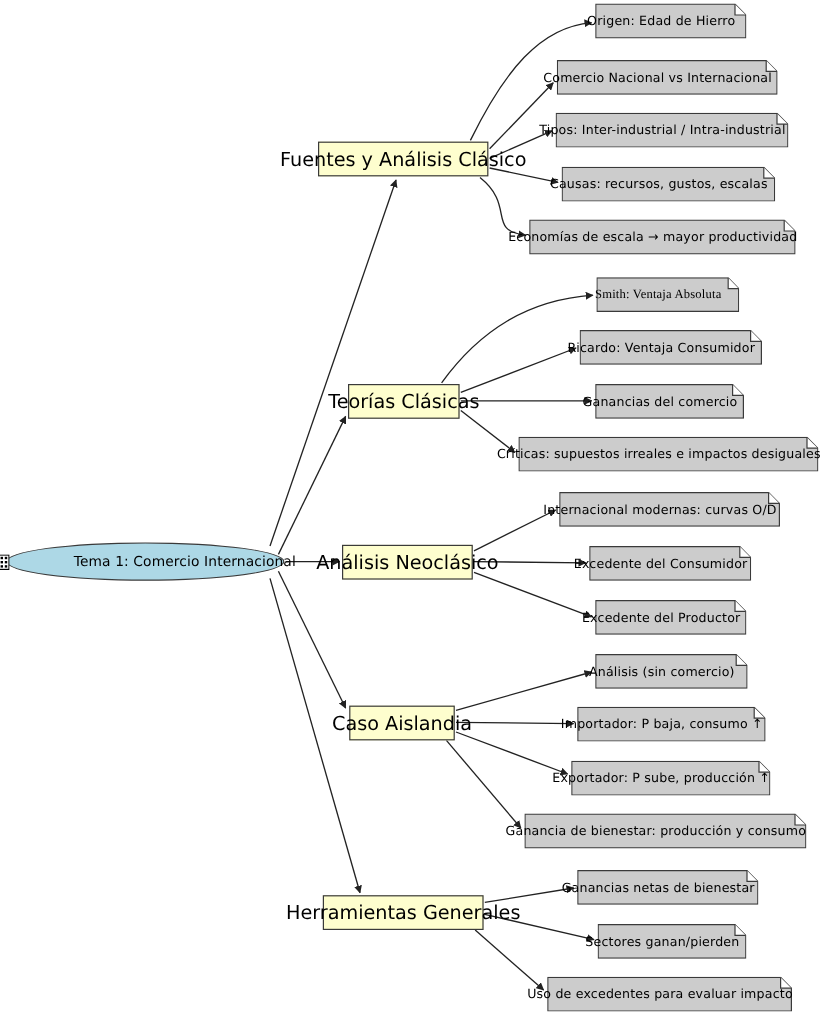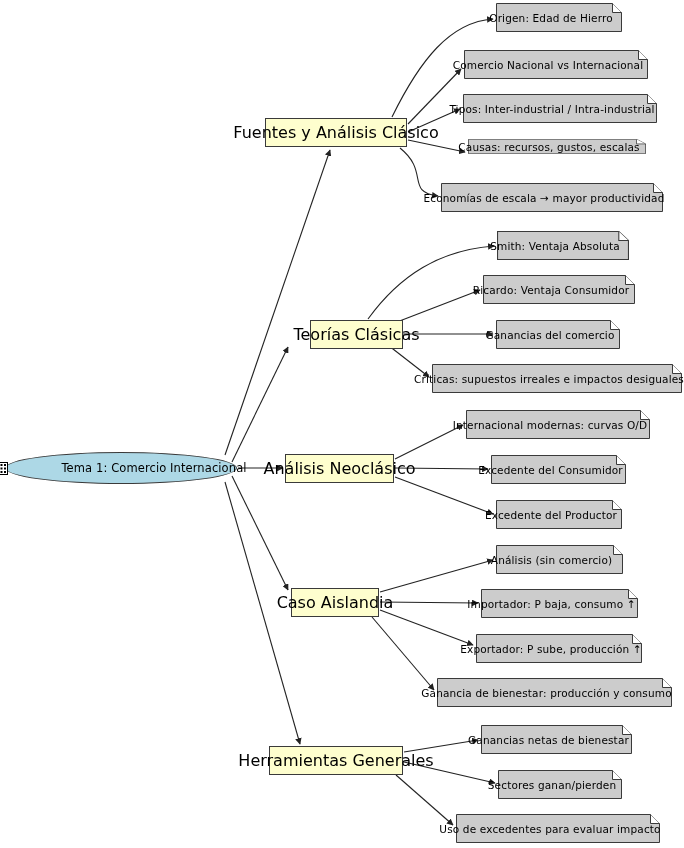--- a/index.html
+++ b/index.html
@@ -174,38 +174,38 @@
         </svg>
         <div class="note-label">Comercio Nacional vs Internacional</div>
       </div>
       <div class="node note-node" style="left: 463px; top: 94px; width: 194px; height: 29px;">
         <svg class="note-svg" viewBox="0 0 194 29" preserveAspectRatio="none">
           <path d="M 0.5 0.5 L 184.5 0.5 L 193.5 9.5 L 193.5 28.5 L 0.5 28.5 Z" fill="#CCCCCC" stroke="#3A3A3A" stroke-width="1"></path>
           <path d="M 184.5 0.5 L 184.5 9.5 L 193.5 9.5" fill="#FFFFFF" stroke="#3A3A3A" stroke-width="1"></path>
         </svg>
         <div class="note-label">Tipos: Inter-industrial / Intra-industrial</div>
       </div>
-      <div class="node note-node" style="left: 468px; top: 139px; width: 178px; height: 15px; text-align: right;">
+      <div class="node note-node" style="left: 468px; top: 139px; width: 178px; height: 29px; text-align: right;">
         <svg class="note-svg" viewBox="0 0 178 29" preserveAspectRatio="none">
           <path d="M 0.5 0.5 L 168.5 0.5 L 177.5 9.5 L 177.5 28.5 L 0.5 28.5 Z" fill="#CCCCCC" stroke="#3A3A3A" stroke-width="1"></path>
           <path d="M 168.5 0.5 L 168.5 9.5 L 177.5 9.5" fill="#FFFFFF" stroke="#3A3A3A" stroke-width="1"></path>
         </svg>
         <div class="note-label">Causas: recursos, gustos, escalas</div>
       </div>
       <div class="node note-node" style="left: 441px; top: 183px; width: 222px; height: 29px;">
         <svg class="note-svg" viewBox="0 0 222 29" preserveAspectRatio="none">
           <path d="M 0.5 0.5 L 212.5 0.5 L 221.5 9.5 L 221.5 28.5 L 0.5 28.5 Z" fill="#CCCCCC" stroke="#3A3A3A" stroke-width="1"></path>
           <path d="M 212.5 0.5 L 212.5 9.5 L 221.5 9.5" fill="#FFFFFF" stroke="#3A3A3A" stroke-width="1"></path>
         </svg>
         <div class="note-label">Economías de escala → mayor productividad</div>
       </div>
-      <div class="node branch-node" style="left: 290px; top: 320px; width: 93px; height: 29px; margin-left: 20px;">
+      <div class="node branch-node" style="left: 290px; top: 320px; width: 93px; height: 29px;">
         <span>Teorías Clásicas</span>
       </div>
-      <div class="node note-node" style="left: 497px; top: 231px; width: 132px; height: 29px;">
+      <div class="node note-node" style="left: 497px; top: 231px; width: 119px; height: 29px; font-family: Liberation Serif, serif;">
         <svg class="note-svg" viewBox="0 0 123 29" preserveAspectRatio="none">
           <path d="M 0.5 0.5 L 113.5 0.5 L 122.5 9.5 L 122.5 28.5 L 0.5 28.5 Z" fill="#CCCCCC" stroke="#3A3A3A" stroke-width="1"></path>
           <path d="M 113.5 0.5 L 113.5 9.5 L 122.5 9.5" fill="#FFFFFF" stroke="#3A3A3A" stroke-width="1"></path>
         </svg>
         <div class="note-label">Smith: Ventaja Absoluta</div>
       </div>
       <div class="node note-node" style="left: 483px; top: 275px; width: 152px; height: 29px;">
         <svg class="note-svg" viewBox="0 0 152 29" preserveAspectRatio="none">
           <path d="M 0.5 0.5 L 142.5 0.5 L 151.5 9.5 L 151.5 28.5 L 0.5 28.5 Z" fill="#CCCCCC" stroke="#3A3A3A" stroke-width="1"></path>
           <path d="M 142.5 0.5 L 142.5 9.5 L 151.5 9.5" fill="#FFFFFF" stroke="#3A3A3A" stroke-width="1"></path>

